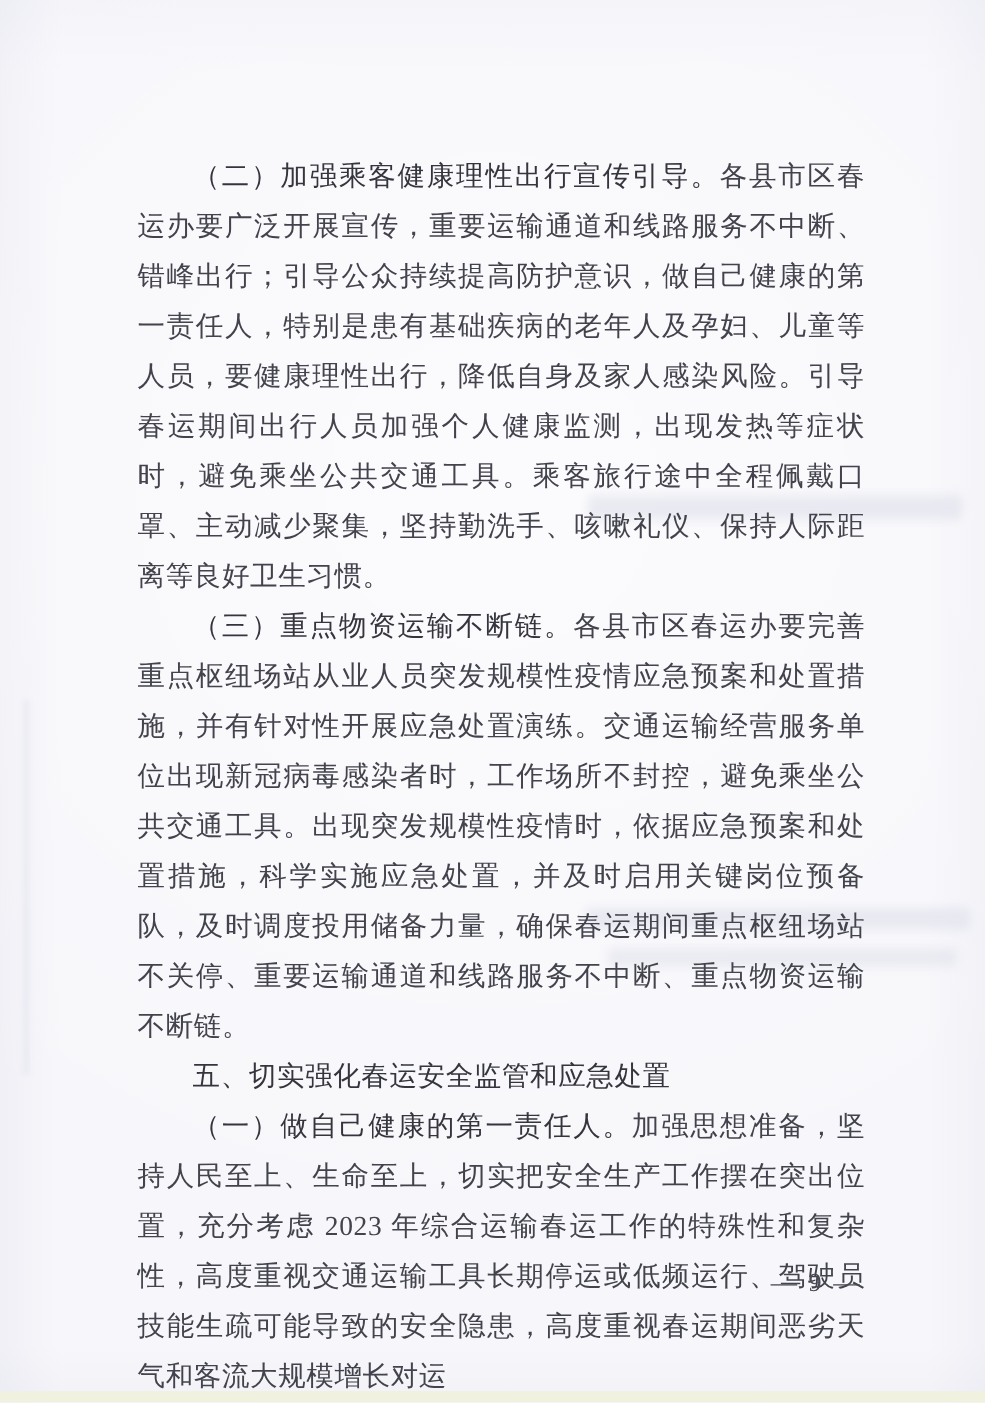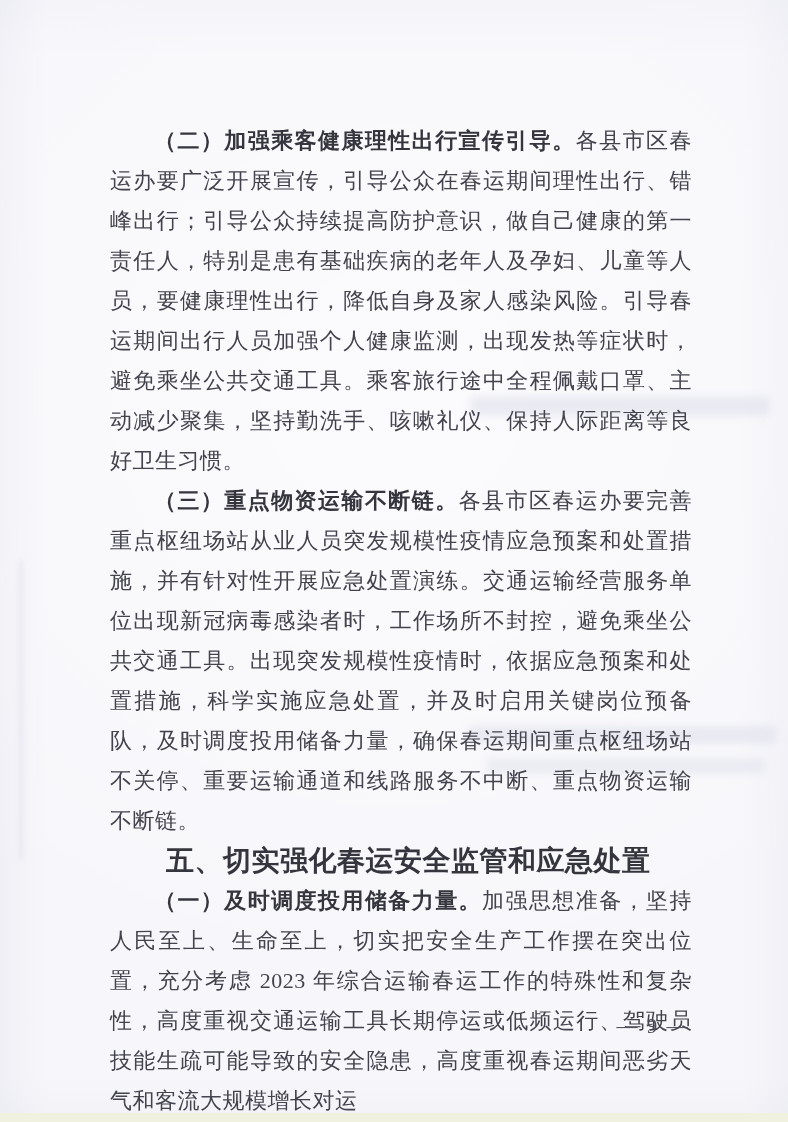--- a/index.html
+++ b/index.html
@@ -52,28 +52,28 @@
     font-size: 22px;
     line-height: 40px;
     letter-spacing: 0.5px;
   }
   .para {
     margin: 0;
     text-indent: 2em;
     text-align: justify;
   }
   .lead {
-    font-weight: bold;
+    font-weight: normal;
     color: #35353e;
   }
   .section-heading {
     margin: 0;
-    font-size: 28px;
+    font-size: 22px;
     line-height: 40px;
-    font-weight: bold;
+    font-weight: normal;
     color: #35353e;
     text-indent: 2em;
     letter-spacing: 0.5px;
   }
   .page-number {
     position: absolute;
     left: 608px;
     top: 1014px;
     width: 90px;
     text-align: center;
@@ -87,19 +87,19 @@
 
 <div class="paper"></div>
 
 <div class="ghost" style="left:470px; top:396px; width:300px; height:20px; background:#dcdee9;"></div>
 <div class="ghost" style="left:468px; top:726px; width:308px; height:18px; background:#dcdee9;"></div>
 <div class="ghost" style="left:486px; top:758px; width:280px; height:16px; background:#e0e1eb;"></div>
 <div class="streak" style="left:18px; top:560px; width:6px; height:300px; background:#e3e4ee;"></div>
 <div class="scanner-strip" style="background:#f0f1de;"></div>
 
 <div class="text-block">
-  <p class="para"><span class="lead">（二）加强乘客健康理性出行宣传引导。</span><span>各县市区春运办要广泛开展宣传，引导公众在春运期间理性出行、错峰出行；引导公众持续提高防护意识，做自己健康的第一责任人，特别是患有基础疾病的老年人及孕妇、儿童等人员，要健康理性出行，降低自身及家人感染风险。引导春运期间出行人员加强个人健康监测，出现发热等症状时，避免乘坐公共交通工具。乘客旅行途中全程佩戴口罩、主动减少聚集，坚持勤洗手、咳嗽礼仪、保持人际距离等良好卫生习惯。</span></p>
+  <p class="para"><span class="lead">（二）加强乘客健康理性出行宣传引导。</span><span>各县市区春运办要广泛开展宣传，重要运输通道和线路服务不中断、错峰出行；引导公众持续提高防护意识，做自己健康的第一责任人，特别是患有基础疾病的老年人及孕妇、儿童等人员，要健康理性出行，降低自身及家人感染风险。引导春运期间出行人员加强个人健康监测，出现发热等症状时，避免乘坐公共交通工具。乘客旅行途中全程佩戴口罩、主动减少聚集，坚持勤洗手、咳嗽礼仪、保持人际距离等良好卫生习惯。</span></p>
   <p class="para"><span class="lead">（三）重点物资运输不断链。</span><span>各县市区春运办要完善重点枢纽场站从业人员突发规模性疫情应急预案和处置措施，并有针对性开展应急处置演练。交通运输经营服务单位出现新冠病毒感染者时，工作场所不封控，避免乘坐公共交通工具。出现突发规模性疫情时，依据应急预案和处置措施，科学实施应急处置，并及时启用关键岗位预备队，及时调度投用储备力量，确保春运期间重点枢纽场站不关停、重要运输通道和线路服务不中断、重点物资运输不断链。</span></p>
   <h2 class="section-heading">五、切实强化春运安全监管和应急处置</h2>
-  <p class="para"><span class="lead">（一）及时调度投用储备力量。</span><span>加强思想准备，坚持人民至上、生命至上，切实把安全生产工作摆在突出位置，充分考虑 2023 年综合运输春运工作的特殊性和复杂性，高度重视交通运输工具长期停运或低频运行、驾驶员技能生疏可能导致的安全隐患，高度重视春运期间恶劣天气和客流大规模增长对运</span></p>
+  <p class="para"><span class="lead">（一）做自己健康的第一责任人。</span><span>加强思想准备，坚持人民至上、生命至上，切实把安全生产工作摆在突出位置，充分考虑 2023 年综合运输春运工作的特殊性和复杂性，高度重视交通运输工具长期停运或低频运行、驾驶员技能生疏可能导致的安全隐患，高度重视春运期间恶劣天气和客流大规模增长对运</span></p>
 </div>
 
 <div class="page-number">— 9 —</div>
 
 </body></html>

